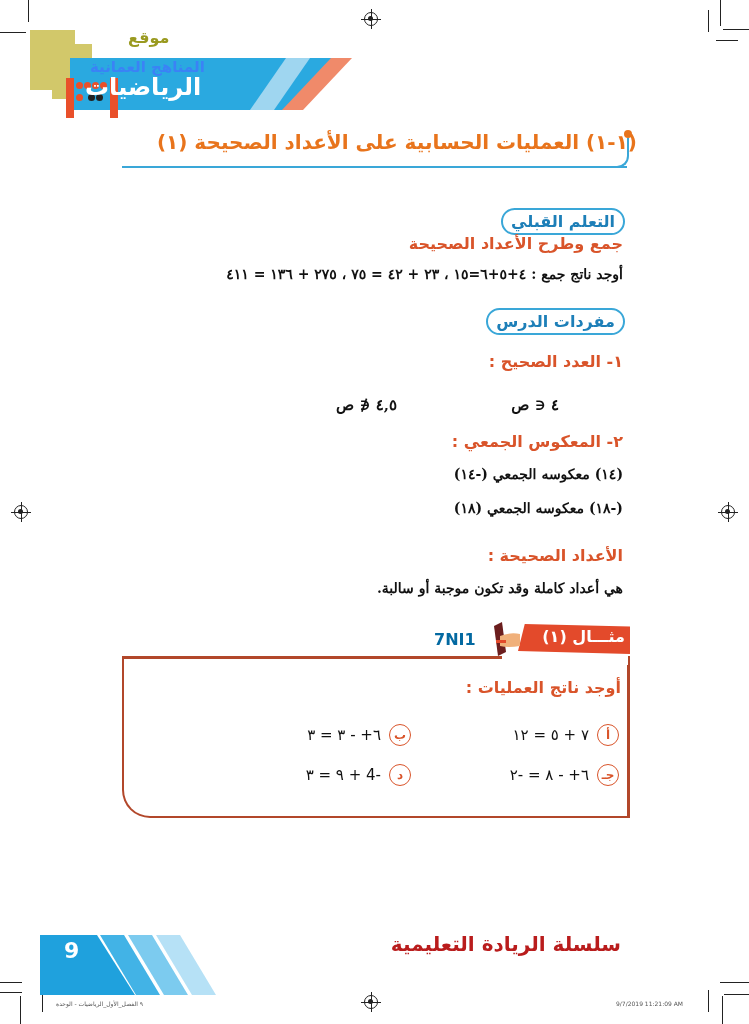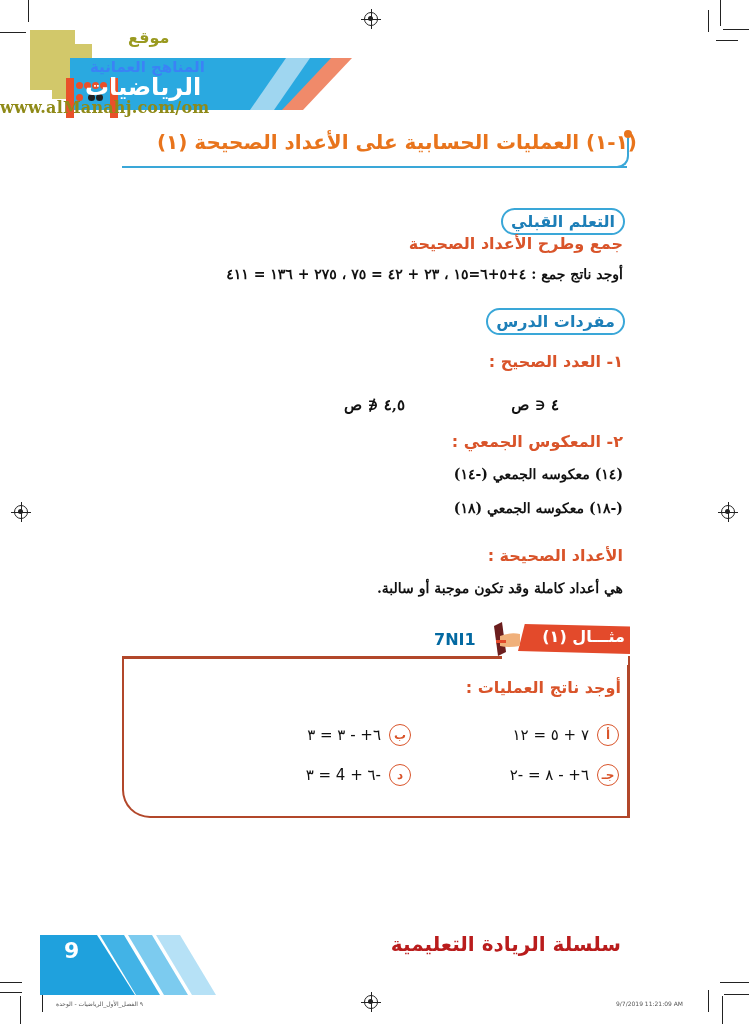--- a/index.html
+++ b/index.html
@@ -110,36 +110,35 @@
     <div class="bead" style="left:26px;top:4px;background:#e9502a;"></div>
     <div class="bead" style="left:34px;top:4px;background:#e9502a;"></div>
     <div class="bead" style="left:42px;top:4px;background:#e9502a;"></div>
     <div class="bead" style="left:18px;top:16px;background:#e9502a;"></div>
     <div class="bead" style="left:30px;top:16px;background:#222;"></div>
     <div class="bead" style="left:38px;top:16px;background:#222;"></div>
   </div>
   <div class="site-label">موقع</div>
   <div class="site-name">المناهج العمانية</div>
   <div class="subject">الرياضيات</div>
-  <div class="url">www.alManahj.com/om</div>
 </div>
 
 <div class="title-dot"></div>
 <div class="title-curve"></div>
 <div class="lesson-title">(١-١) العمليات الحسابية على الأعداد الصحيحة (١)</div>
 <div class="title-rule"></div>
 
 <div class="pill" style="top:188px;margin-top:20px;">التعلم القبلي</div>
 <div class="orange-head" style="top:234px;margin-left:20px;">جمع وطرح الأعداد الصحيحة</div>
 <div class="body-text" style="top:266px;">أوجد ناتج جمع : ٤+٥+٦=١٥ ، ٢٣ + ٤٢ = ٧٥ ، ٢٧٥ + ١٣٦ = ٤١١</div>
 
 <div class="pill" style="top:308px;">مفردات الدرس</div>
 <div class="orange-head" style="top:352px;">١- العدد الصحيح :</div>
 <div class="set-expr" style="right:190px;top:396px;">٤ ∈ ص</div>
-<div class="set-expr" style="right:344px;top:396px;">٤,٥ ∉ ص</div>
+<div class="set-expr" style="right:352px;top:396px;">٤,٥ ∉ ص</div>
 
 <div class="orange-head" style="top:432px;">٢- المعكوس الجمعي :</div>
 <div class="body-text" style="top:466px;">(١٤) معكوسه الجمعي (-١٤)</div>
 <div class="body-text" style="top:500px;">(-١٨) معكوسه الجمعي (١٨)</div>
 
 <div class="orange-head" style="top:546px;">الأعداد الصحيحة :</div>
 <div class="body-text" style="top:580px;">هي أعداد كاملة وقد تكون موجبة أو سالبة.</div>
 
 <div class="ex-tab"></div>
 <div class="ex-tab-label">مثـــال (١)</div>
@@ -161,21 +160,21 @@
 <div class="ex-item" style="right:338px;top:724px;">
   <span class="ex-badge">ب</span>
   <span class="ex-eq">٦+ - ٣ = ٣</span>
 </div>
 <div class="ex-item" style="right:130px;top:764px;">
   <span class="ex-badge">جـ</span>
   <span class="ex-eq">٦+ - ٨ = -٢</span>
 </div>
 <div class="ex-item" style="right:338px;top:764px;">
   <span class="ex-badge">د</span>
-  <span class="ex-eq">-٦ + 4 = ٣</span>
+  <span class="ex-eq">-4 + ٩ = ٣</span>
 </div>
 
 <div class="foot-blue"></div>
 <div class="foot-stripe" style="left:100px;background:#42b3e6;"></div>
 <div class="foot-stripe" style="left:128px;background:#7ccbef;"></div>
 <div class="foot-stripe" style="left:156px;background:#b6e1f6;"></div>
 <div class="page-num">9</div>
 <div class="series">سلسلة الريادة التعليمية</div>
 <div class="slug" style="left:56px;direction:rtl;">٩  الفصل_الأول_الرياضيات - الوحدة</div>
 <div class="slug" style="left:616px;">9/7/2019   11:21:09 AM</div>

